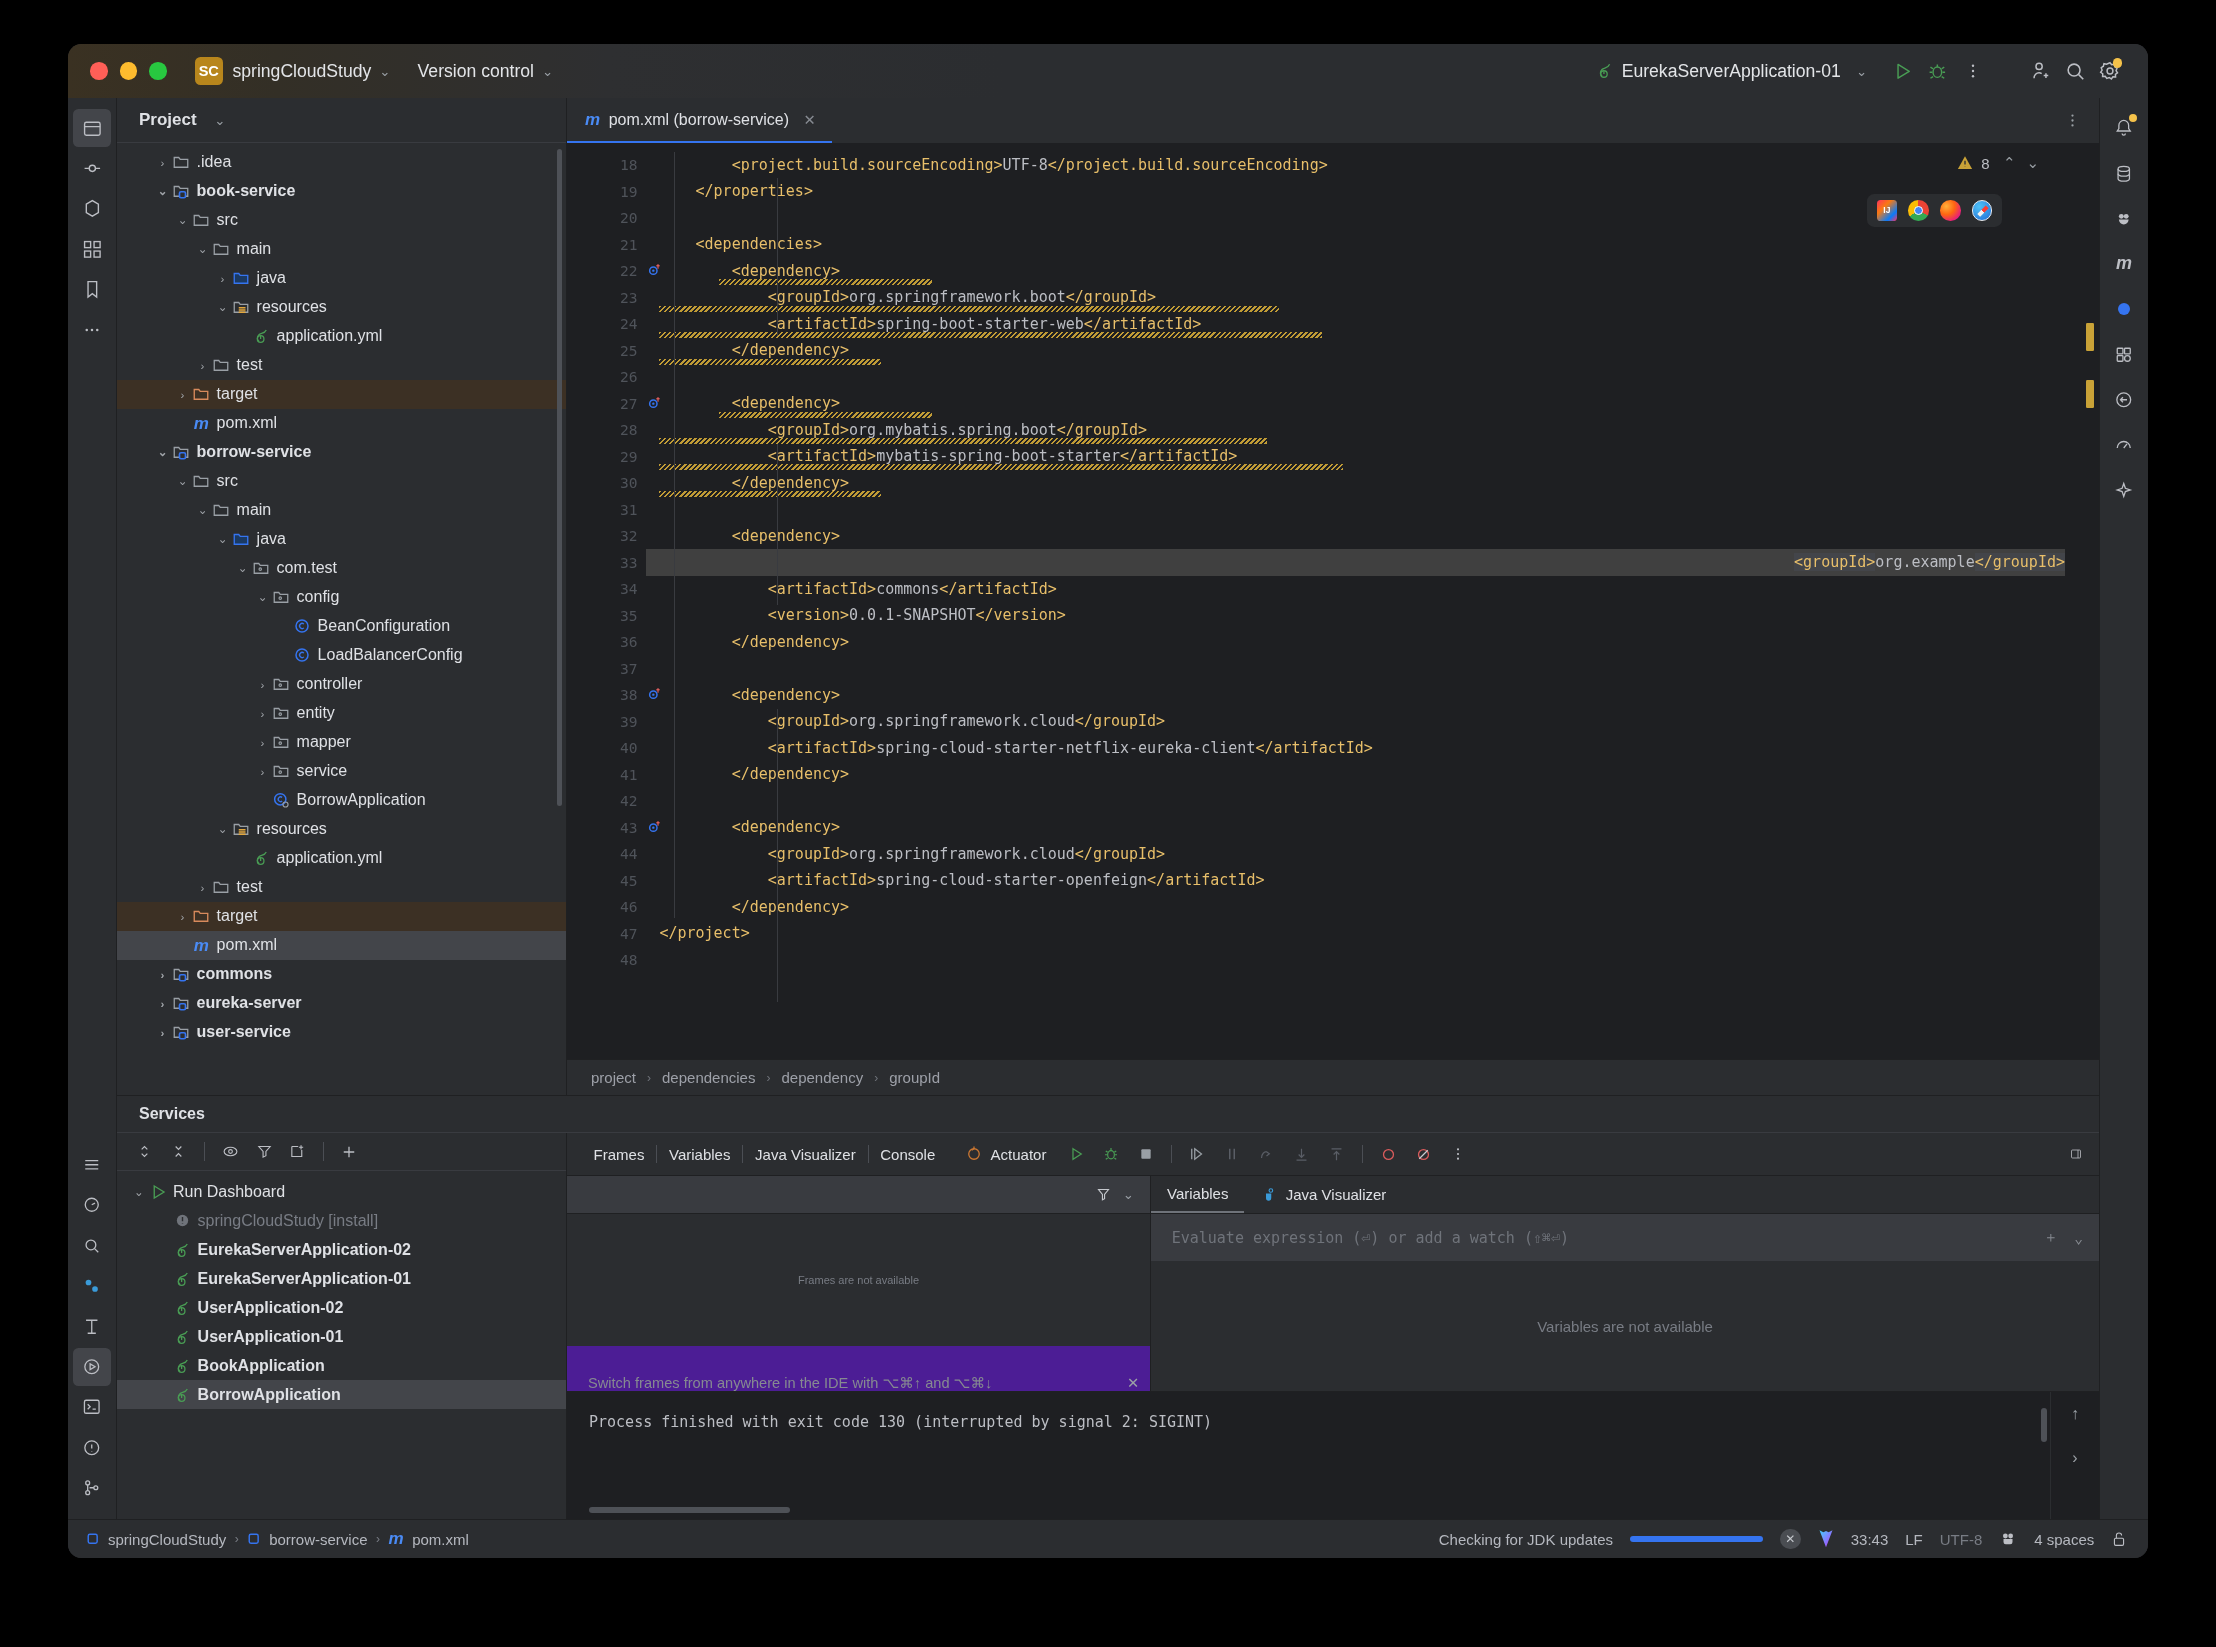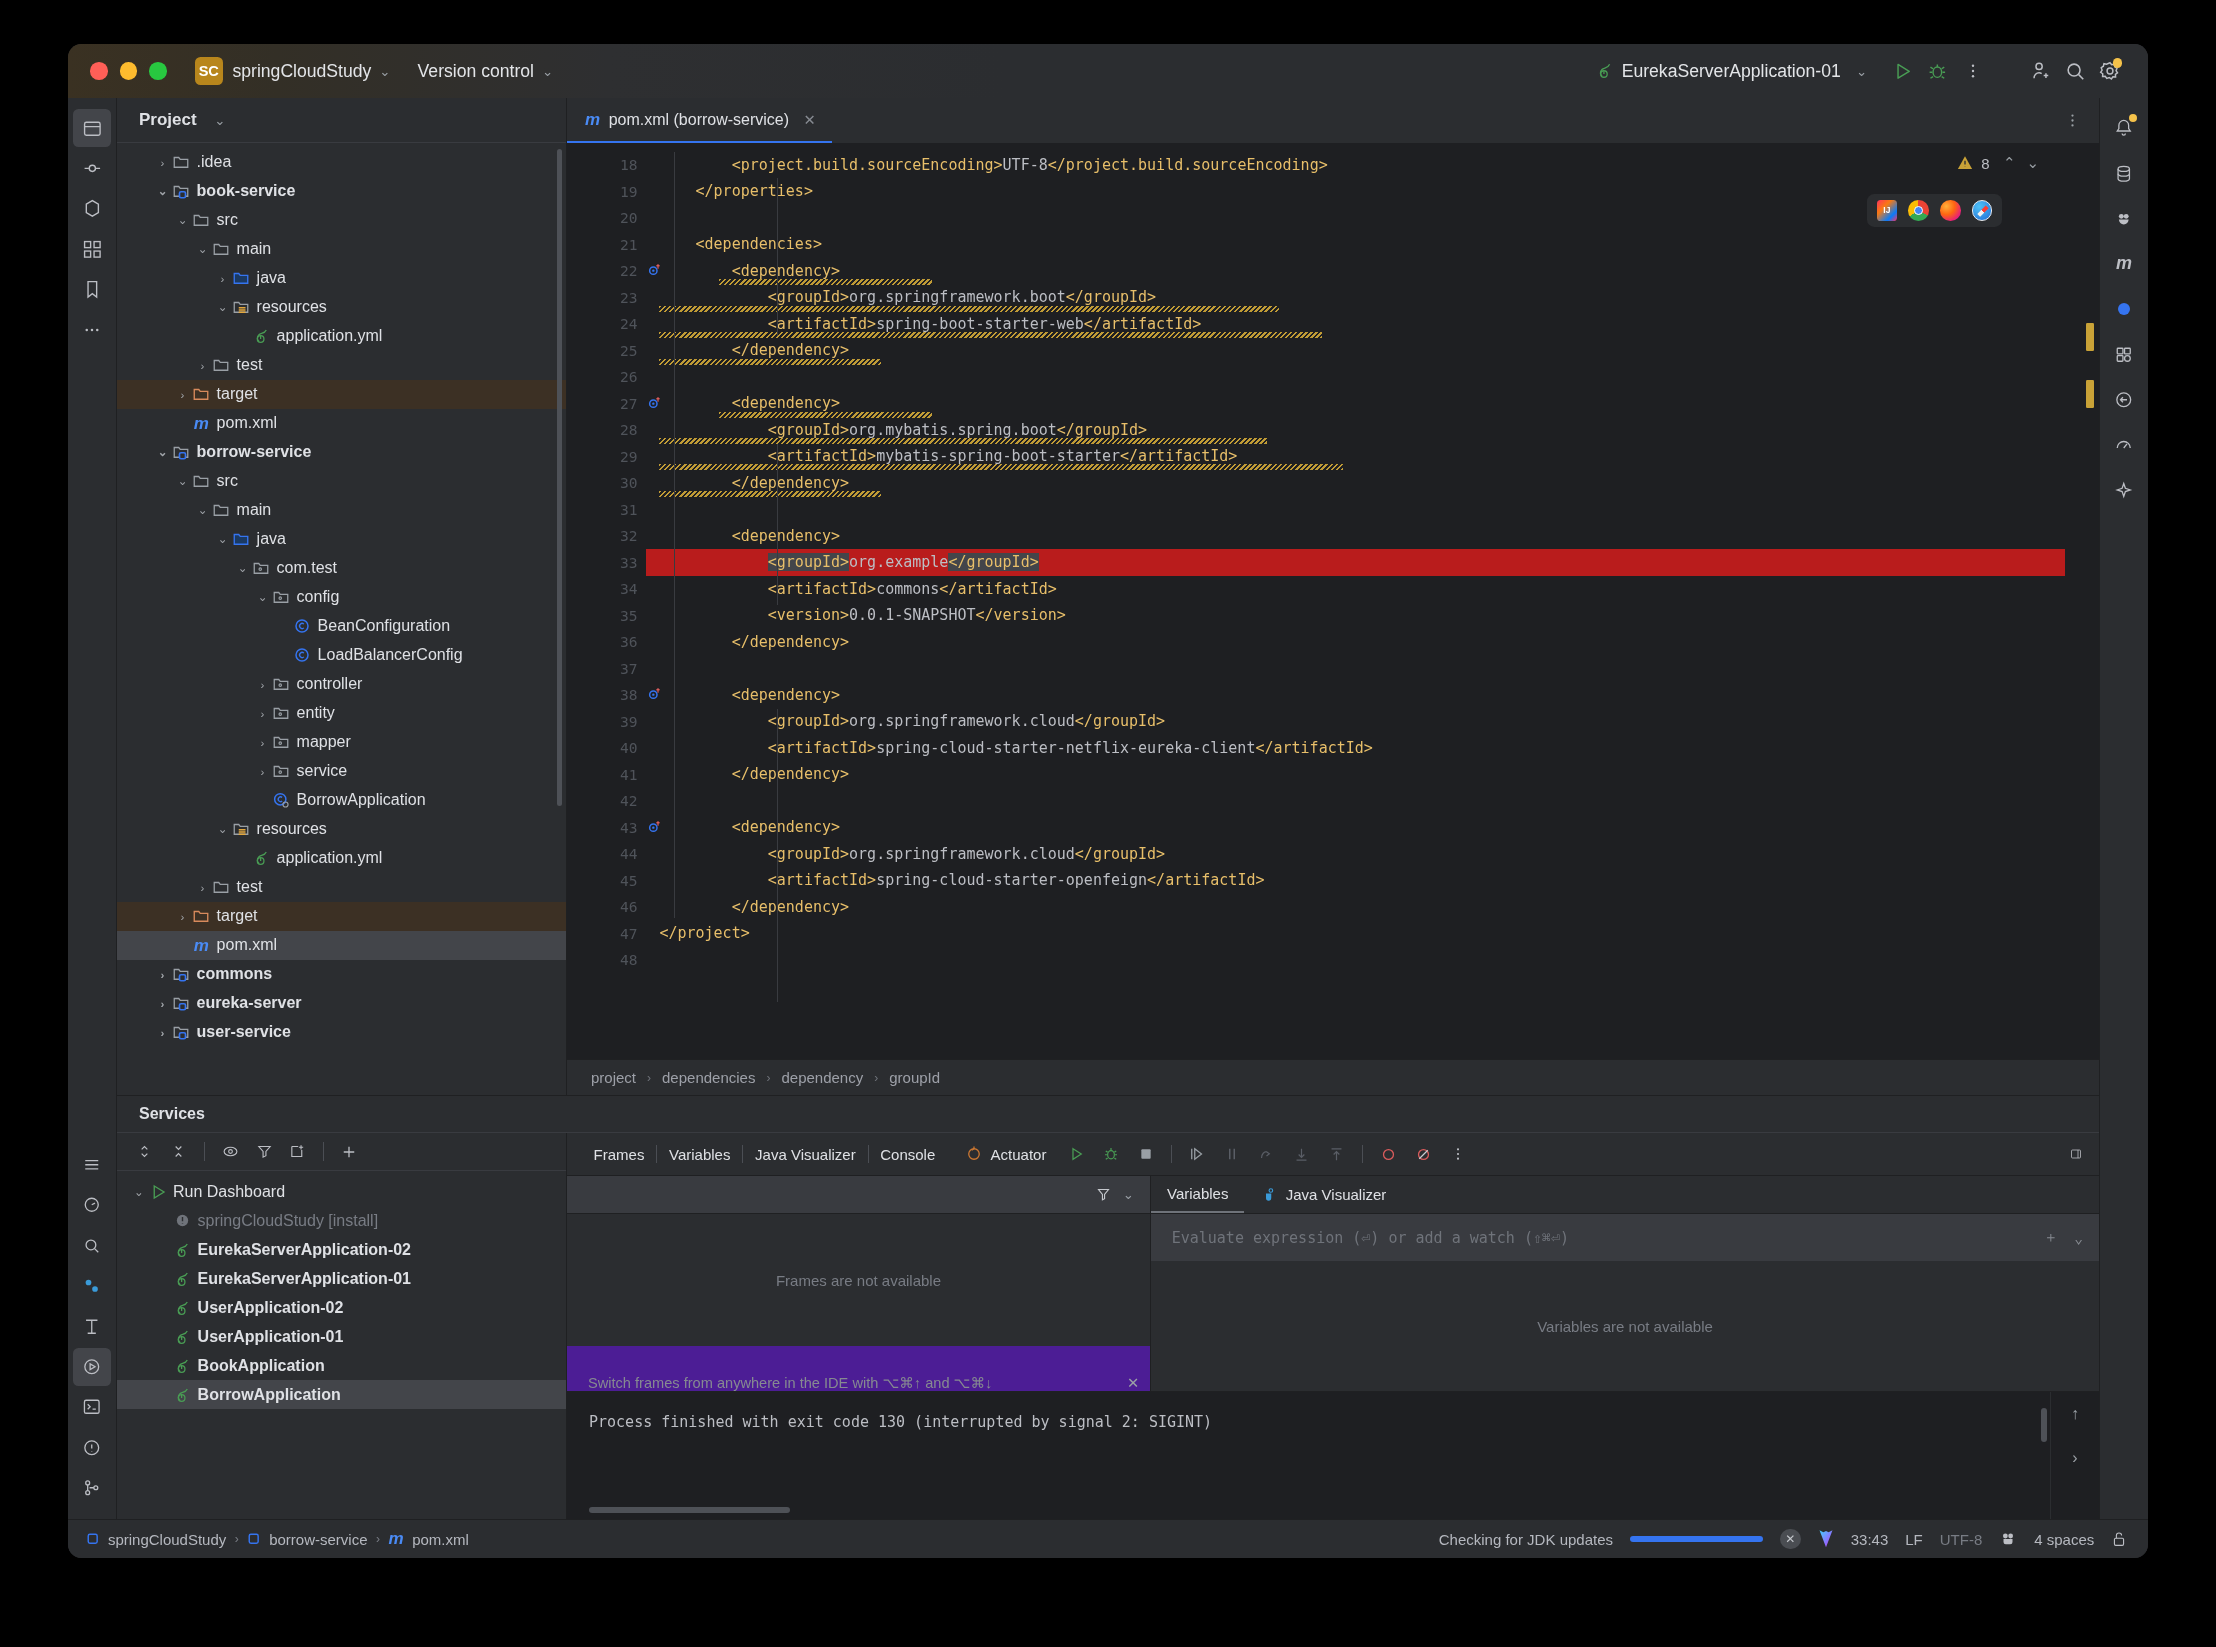--- a/index.html
+++ b/index.html
@@ -143,21 +143,21 @@
   }
   .gline .runmark { position: absolute; right: -16px; top: 4.9px; }
   .gline .bulb { position: absolute; right: -18px; top: 5.5px; }
   .codecol { flex: 1; padding-top: 8.5px; position: relative; overflow: hidden; }
   .cline {
     height: 26.5px; white-space: pre;
     font-family: "DejaVu Sans Mono", monospace;
     font-size: 15px; color: #bcbec4; line-height: 26.5px;
     padding-left: 13.4px;
   }
-  .cline.hl { background: #b91c1c; }
+  .cline.hl { background: #404040; text-align: right; }
   .tag { color: #e8bf6a; }
   .txt { color: #bcbec4; }
   .sel-bg { background: #43454a; }
   .squig {
     position: absolute; height: 5.5px; left: 0;
     background-image: repeating-linear-gradient(135deg,#c9a237 0 1.8px, transparent 1.8px 3.6px);
     opacity: .95;
   }
   .indentguide { position: absolute; width: 1.2px; background: #393b40; }
 
@@ -224,21 +224,21 @@
     flex: 0 0 584px; display: flex; flex-direction: column;
     border-right: 0.6px solid #1f2022; background: #2b2d30;
   }
   .frames-bar {
     height: 38px; flex: 0 0 38px; background: #393b40;
     display: flex; align-items: center; justify-content: flex-end;
     gap: 11px; padding-right: 16px; border-bottom: 0.6px solid #1f2022;
   }
   .frames-body {
     flex: 1; display: flex; align-items: center; justify-content: center;
-    color: #787c84; font-size: 15px; background: #2b2d30;
+    color: #787c84; font-size: 11px; background: #2b2d30;
   }
   .frames-hint {
     height: 45px; flex: 0 0 45px; background: #4c1d95;
     display: flex; align-items: flex-end; padding-left: 4px;
     color: #868a91; font-size: 14.6px; position: relative;
   }
   .hint-x { position: absolute; left: 560px; color: #9aa0a6; font-size: 14.6px; }
   .vars { flex: 1; display: flex; flex-direction: column; background: #2b2d30; min-width: 0; }
   .vars-tabs {
     height: 38px; flex: 0 0 38px; display: flex; align-items: stretch;

